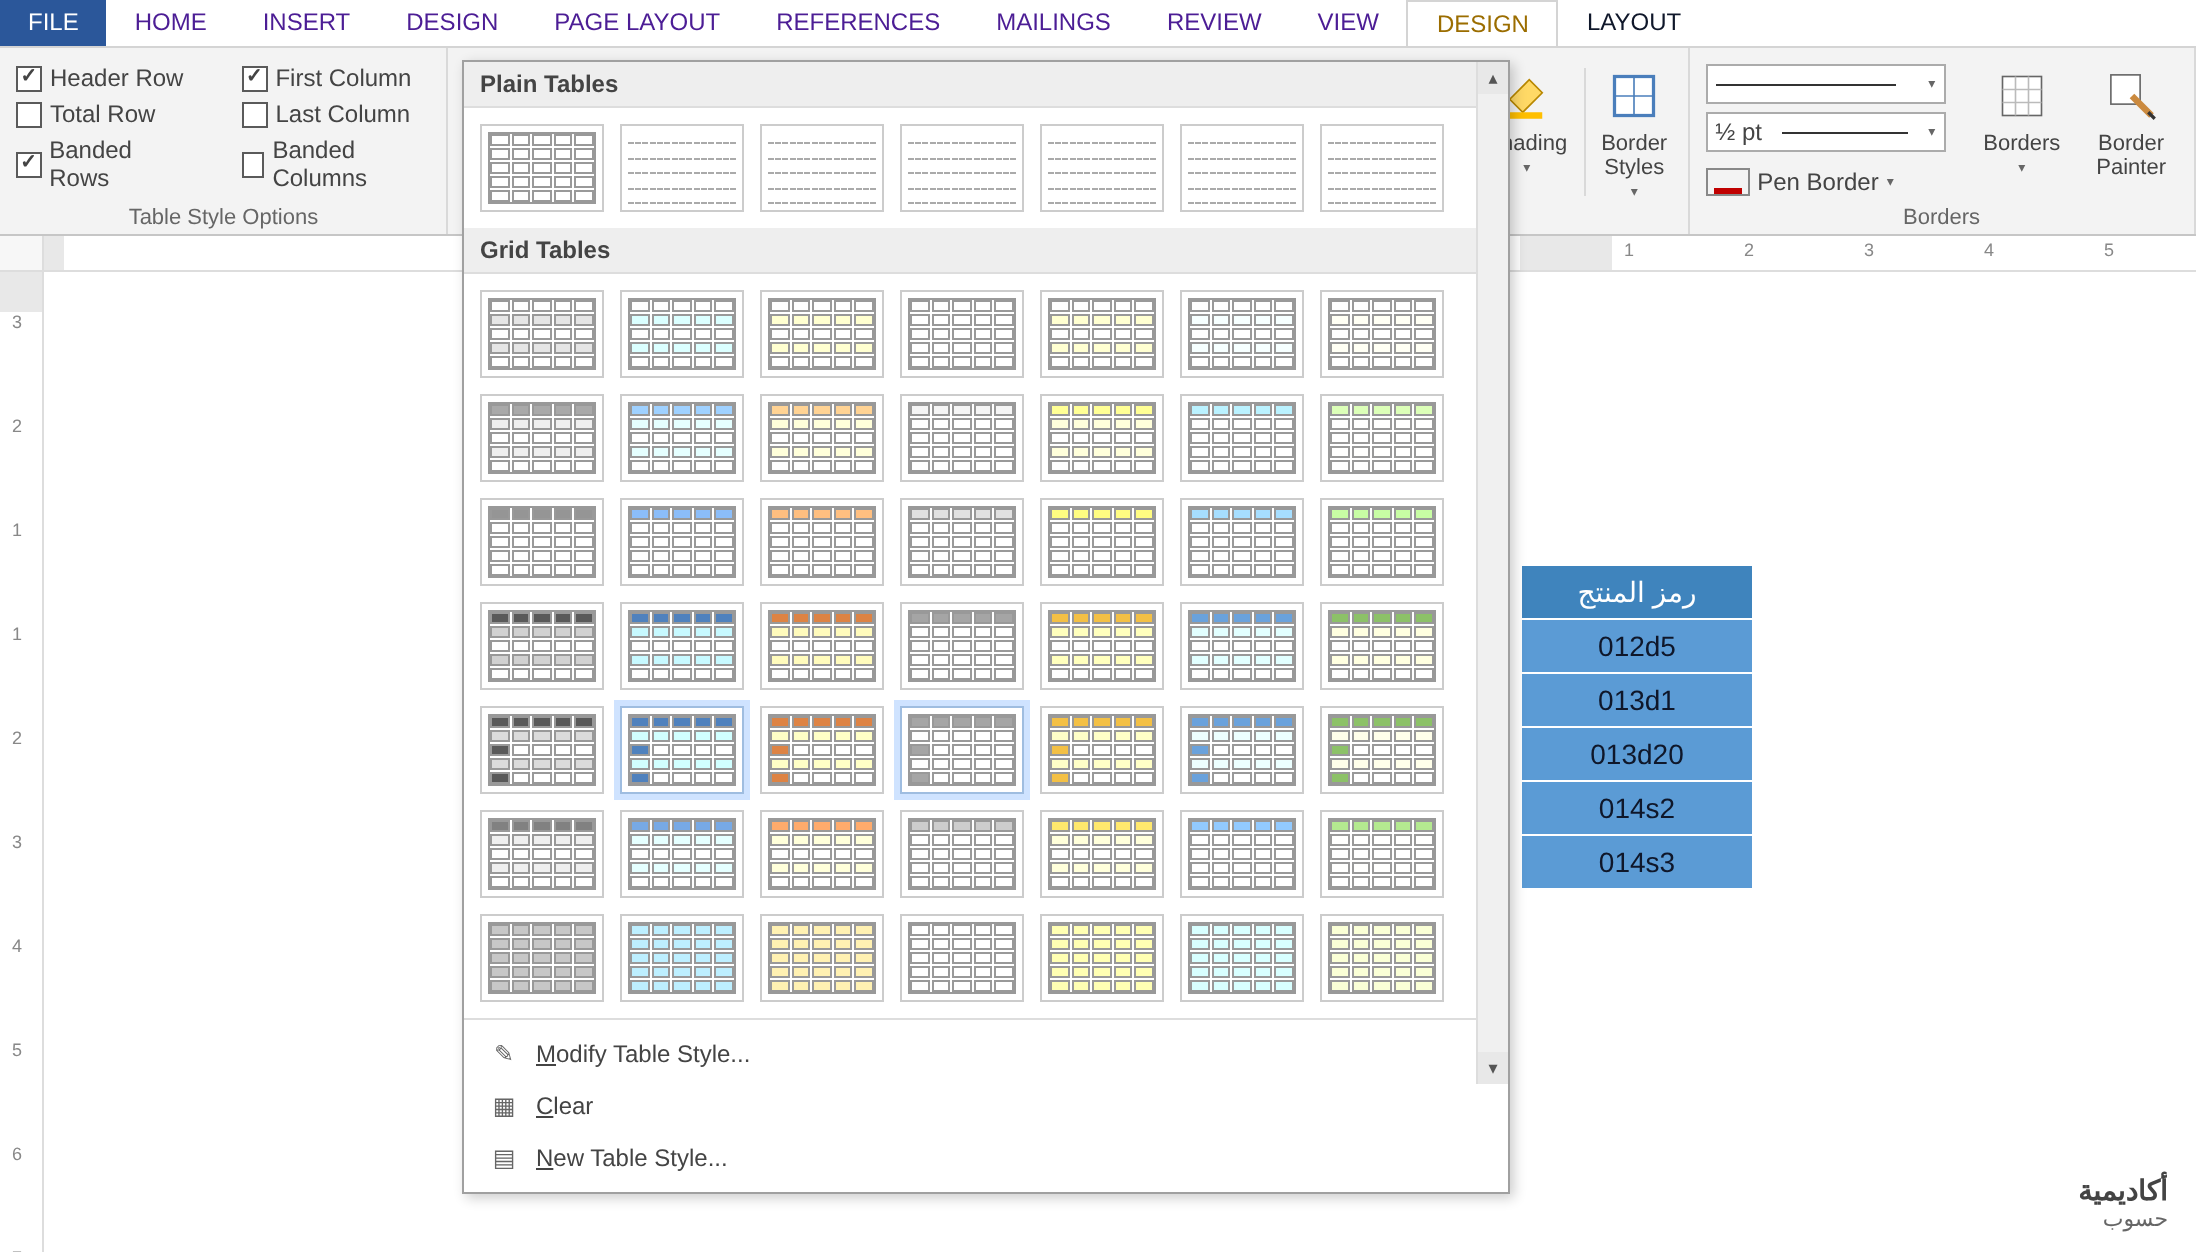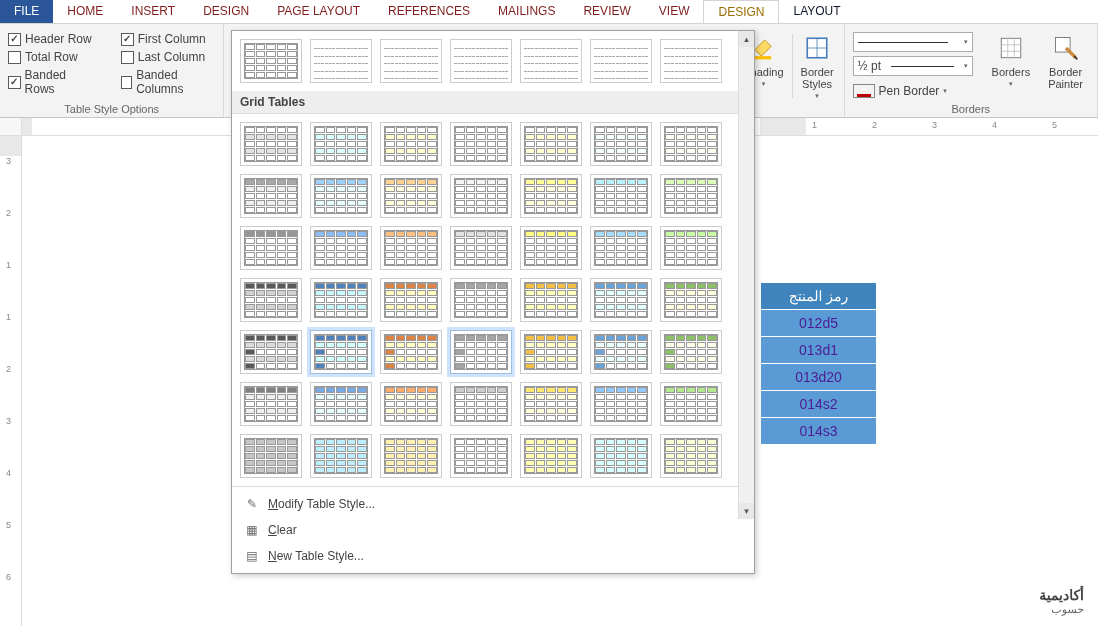--- a/index.html
+++ b/index.html
@@ -1,19 +1,19 @@
 <!DOCTYPE html>
 <html><head>
 <meta charset="utf-8">
 <style>
   * { box-sizing: border-box; margin: 0; padding: 0; font-family: "Segoe UI", Tahoma, sans-serif; }
   body { background: #fff; width: 1098px; height: 626px; overflow: hidden; position: relative; font-size: 12px; color: #444; }
   
   .ribbon-tabs { display: flex; height: 24px; background: #fff; border-bottom: 1px solid #d4d4d4; }
-  .ribbon-tabs .tab { padding: 4px 14px; font-size: 12px; color: #7f1d1d; cursor: pointer; user-select: none; }
+  .ribbon-tabs .tab { padding: 4px 14px; font-size: 12px; color: #4c1d95; cursor: pointer; user-select: none; }
   .ribbon-tabs .file { background: #2b579a; color: #fff; }
   .ribbon-tabs .context { color: #0f172a; }
   .ribbon-tabs .context.active { background: #fff; border: 1px solid #d4d4d4; border-bottom: none; color: #9b6d00; }
   .ribbon-body { height: 94px; background: #f3f3f3; border-bottom: 1px solid #c6c6c6; display: flex; align-items: stretch; }
   .group { border-right: 1px solid #d9d9d9; padding: 4px 8px 2px 8px; display: flex; flex-direction: column; justify-content: space-between; }
   .group-title { text-align: center; font-size: 11px; color: #666; margin-top: 2px; }
   
   .tso-grid { display: grid; grid-template-columns: auto auto; gap: 4px 24px; padding-top: 4px; }
   .chk { display: flex; align-items: center; gap: 4px; cursor: pointer; }
   .chk-box { width: 13px; height: 13px; border: 1px solid #5a5a5a; background: #fff; display: flex; align-items: center; justify-content: center; font-size: 10px; color: #444; }
@@ -61,21 +61,21 @@
   .hruler .gray { position: absolute; top: 0; bottom: 0; background: #e8e8e8; }
   .hruler .num { position: absolute; top: 2px; }
   .vruler { position: absolute; left: 0; top: 18px; bottom: 0; width: 22px; background: #fff; border-right: 1px solid #ddd; font-size: 9px; color: #888; }
   .vruler .gray { position: absolute; left: 0; right: 0; background: #e8e8e8; }
   .vruler .num { position: absolute; left: 6px; }
   .page { position: absolute; left: 52px; top: 30px; right: 4px; bottom: 0; background: #fff; }
   
   .data-table { position: absolute; right: 222px; top: 165px; width: 115px; border-collapse: collapse; }
   .data-table th, .data-table td { text-align: center; padding: 5px 4px; font-size: 14px; }
   .data-table th { background: #3f84bd; color: #fff; font-weight: normal; white-space: nowrap; }
-  .data-table td { background: #5b9bd5; color: #4c1d95; border-top: 1px solid #fff; }
+  .data-table td { background: #5b9bd5; color: #0f172a; border-top: 1px solid #fff; }
   
   .logo { position: absolute; right: 14px; bottom: 10px; text-align: right; font-family: Tahoma, sans-serif; color: #444; }
   .logo .line1 { font-weight: bold; font-size: 14px; }
   .logo .line2 { font-size: 11px; color: #666; }
 </style>
 </head>
 <body>
 
 <div class="ribbon-tabs">
   <div class="tab file">FILE</div>
@@ -265,20 +265,21 @@
   </div>
 </div>
 
 <div class="gallery-panel">
   <div class="gallery-scroll">
     <div class="arrow">▴</div>
     <div style="flex:1"></div>
     <div class="arrow" style="position:absolute;bottom:0;left:0;right:0">▾</div>
   </div>
 
+  <div class="gallery-header">Plain Tables</div>
   <div class="gallery-grid" id="plain-row">
       <div class="swatch">
         <div class="tbl-mini border-all">
           <div class="c"></div>
           <div class="c"></div>
           <div class="c"></div>
           <div class="c"></div>
           <div class="c"></div>
           <div class="c"></div>
           <div class="c"></div>

